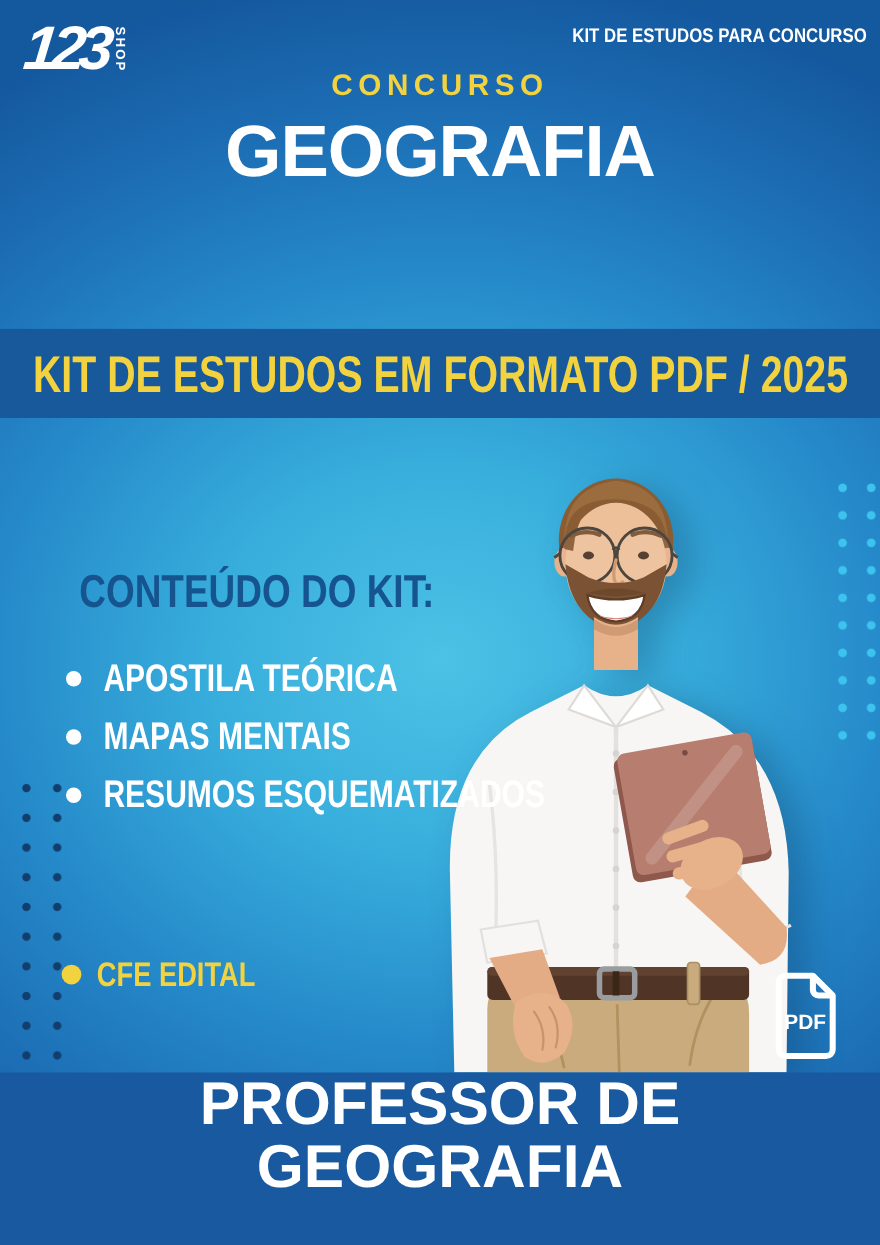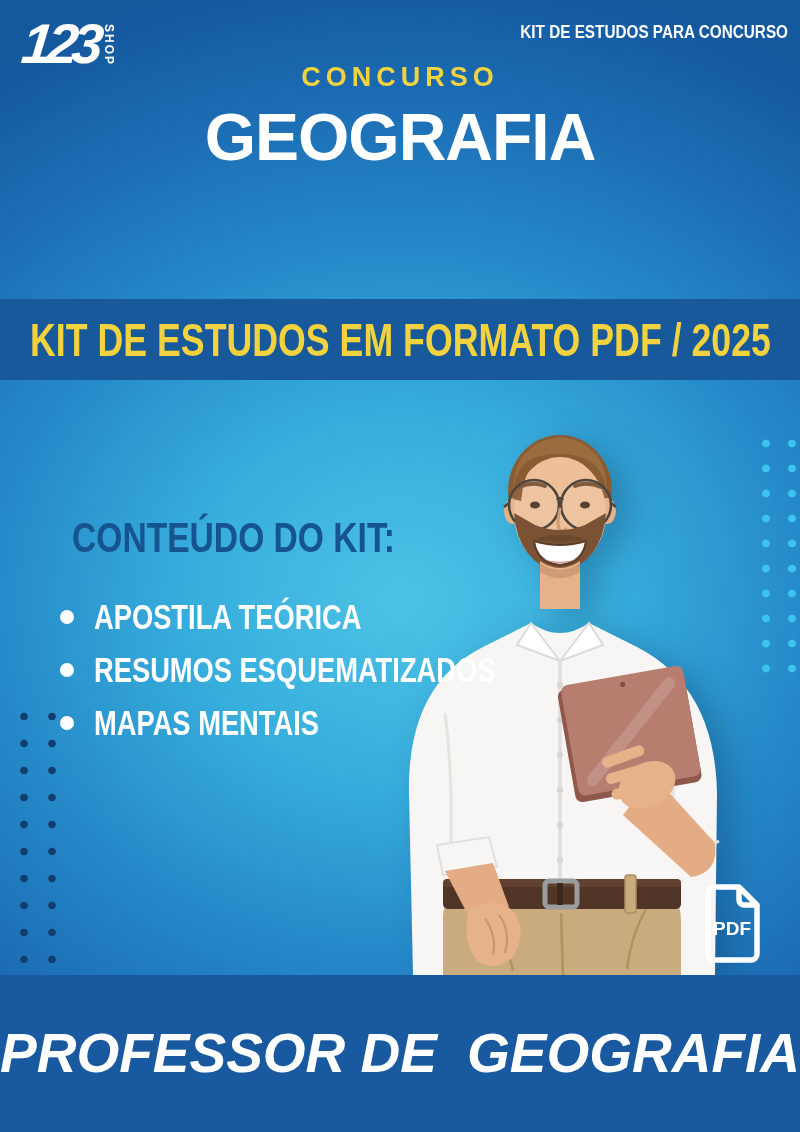--- a/index.html
+++ b/index.html
@@ -80,21 +80,21 @@
     font-size:31px; font-weight:bold; color:#F2D23E; white-space:nowrap;
     transform:scaleX(0.8); transform-origin:left center;
   }
 
   
   .pdf-icon { position:absolute; left:699px; top:882px; width:66px; height:84px; }
 
   
   .footer-band {
     position:absolute; left:0; top:975px; width:100%; height:157px; background:#1959A0;
-    display:flex; flex-direction:row; align-items:center; justify-content:space-between;font-style:italic;
+    display:flex; flex-direction:column; align-items:center; justify-content:flex-start;
   }
   .footer-line {
     color:#ffffff; font-weight:bold; font-size:55px; line-height:57px;
     text-align:center; letter-spacing:0;
   }
 
   
   .person {
     position:absolute; left:385px; top:413px; width:360px; height:562px;
     filter:drop-shadow(16px 8px 16px rgba(8,40,80,0.28));
@@ -211,28 +211,32 @@
 
   <div class="content-heading">CONTEÚDO DO KIT:</div>
 
   <ul class="kit-list">
     <li class="kit-item">
       <span class="kit-bullet"></span>
       <span class="kit-label">APOSTILA TEÓRICA</span>
     </li>
     <li class="kit-item">
       <span class="kit-bullet"></span>
-      <span class="kit-label">RESUMOS ESQUEMATIZADOS</span>
+      <span class="kit-label">MAPAS MENTAIS</span>
     </li>
     <li class="kit-item">
       <span class="kit-bullet"></span>
-      <span class="kit-label">MAPAS MENTAIS</span>
+      <span class="kit-label">RESUMOS ESQUEMATIZADOS</span>
     </li>
   </ul>
 
+  <div class="edital-row">
+    <span class="edital-bullet"></span>
+    <span class="edital-label">CFE EDITAL</span>
+  </div>
 
   <svg class="pdf-icon" viewBox="0 0 66 84" xmlns="http://www.w3.org/2000/svg">
     <path d="M15 5 H40 L58 23 V72 a6 6 0 0 1 -6 6 H15 a6 6 0 0 1 -6 -6 V11 a6 6 0 0 1 6 -6 Z" fill="none" stroke="#ffffff" stroke-width="5.5" stroke-linejoin="round"></path>
     <path d="M40 5 V18 a5 5 0 0 0 5 5 H58" fill="none" stroke="#ffffff" stroke-width="5.5" stroke-linejoin="round"></path>
     <text x="33" y="53" text-anchor="middle" font-family="Liberation Sans, sans-serif" font-size="19" font-weight="bold" fill="#ffffff">PDF</text>
   </svg>
 
   <div class="footer-band">
     <div class="footer-line">PROFESSOR DE</div>
     <div class="footer-line">GEOGRAFIA</div>

